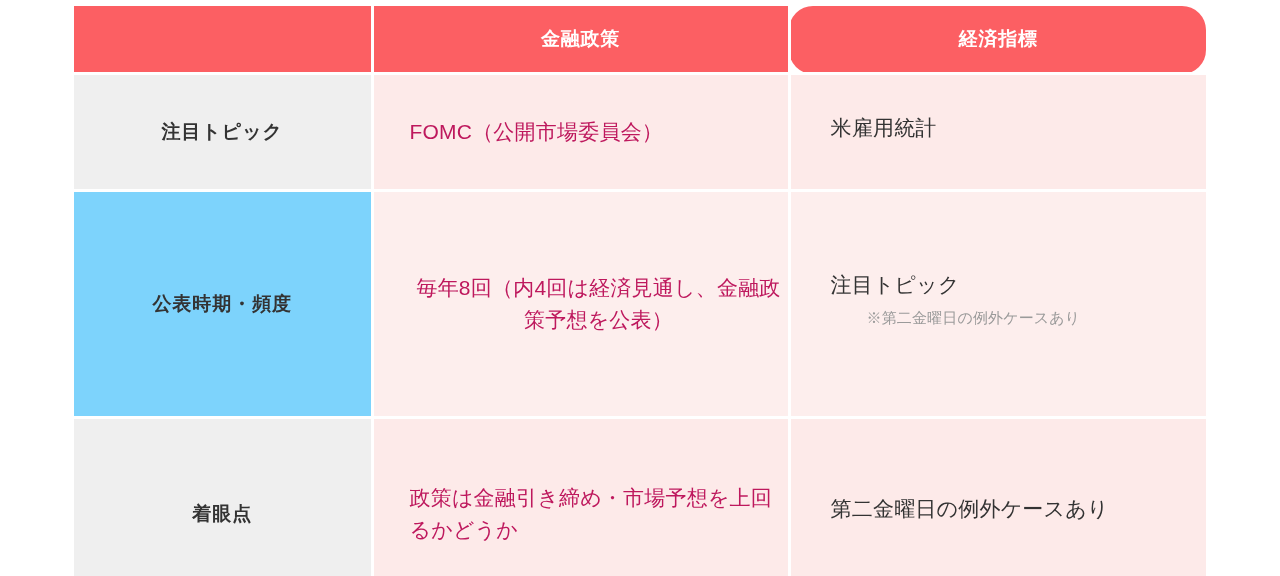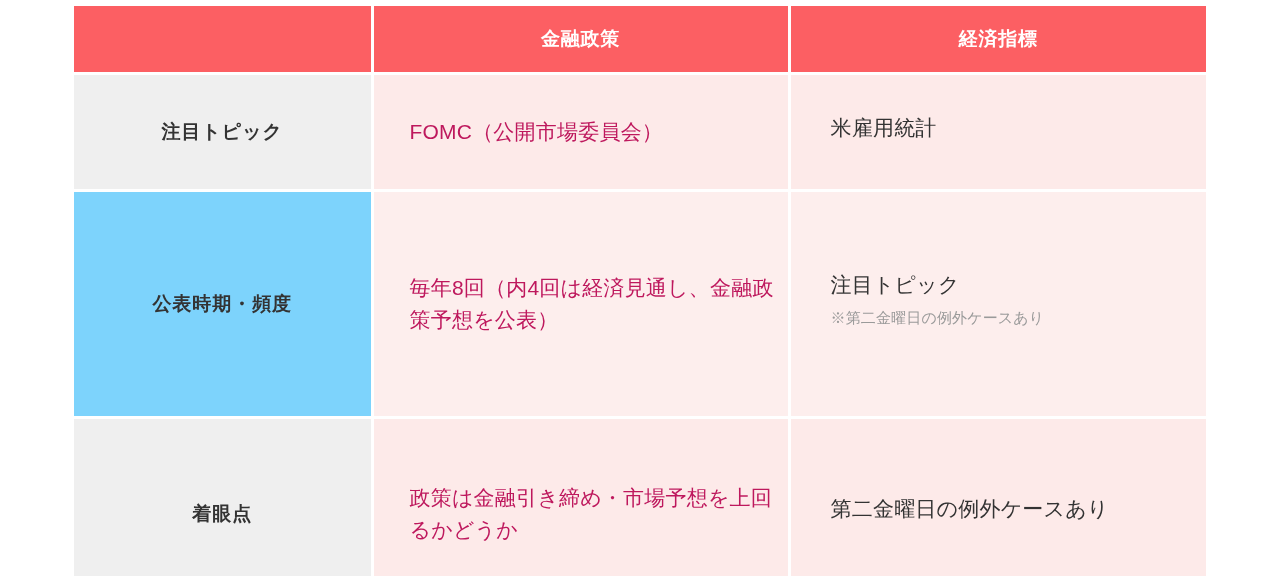--- a/index.html
+++ b/index.html
@@ -42,21 +42,21 @@
     letter-spacing: 0.04em;
     color: #ffffff;
     text-align: center;
     vertical-align: middle;
     background: #fc5f63;
     border-right: 3px solid #ffffff;
   }
   thead th.corner {
     background: #fc5f63;
   }
-  thead th:last-child { border-right: none; }
+  thead th:last-child { border-right: none; border-radius: 24px; }
 
   
   tbody td {
     padding: 0;
     margin: 0;
     vertical-align: middle;
     border-top: 3px solid #ffffff;
     border-right: 3px solid #ffffff;
   }
   tbody td:last-child { border-right: none; }
@@ -73,21 +73,21 @@
   tbody tr:nth-child(3) td.row-label { background: #efefef; }
 
   td.cell-a {
     background: #fdeae9;
     padding: 0 0 0 36px;
     font-size: 21px;
     line-height: 1.52;
     letter-spacing: 0.01em;
     color: #be185d;
   }
-  tbody tr:nth-child(2) td.cell-a { background: #fdeeed; }
+  tbody tr:nth-child(2) td.cell-a { background: #fdeeed; text-align: center; }
 
   td.cell-b {
     background: #fdeae9;
     padding: 0 0 9px 40px;
     font-size: 21px;
     line-height: 1.52;
     letter-spacing: 0.01em;
     color: #333333;
   }
   tbody tr:nth-child(2) td.cell-b { background: #fdeeed; }
@@ -97,20 +97,21 @@
   tr.r-focus td { height: 180px; }
 
   .cell-text { display: block; }
   .cell-note {
     display: block;
     margin-top: 6px;
     font-size: 15px;
     line-height: 1.5;
     color: #9a9a9a;
     letter-spacing: 0.01em;
+    margin-left: 36px;
   }
 </style>
 </head>
 <body>
 
 <div class="sheet">
   <table class="comparison">
     <colgroup>
       <col class="c-label">
       <col class="c-col1">

